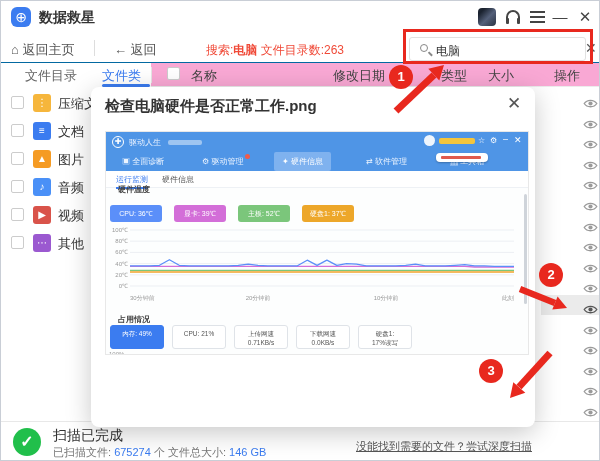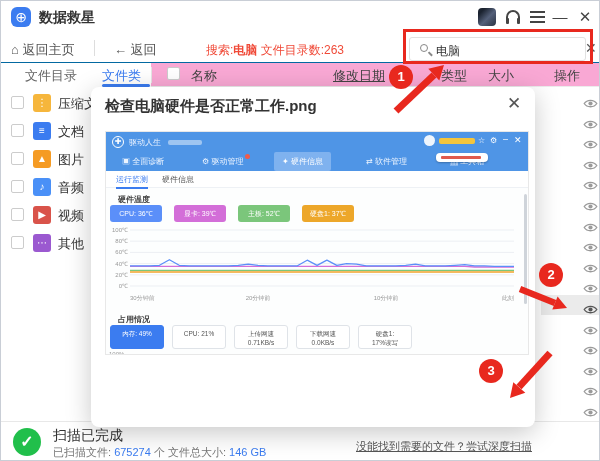--- a/index.html
+++ b/index.html
@@ -173,21 +173,21 @@
       <div class="side-item">
         <span class="cb"></span>
         <span class="f-ic" style="background: rgb(155, 89, 208);">⋯</span>
         <span class="side-lab">其他</span>
       </div>
     </div>
 
   <div class="abs thead">
     <span class="cb"></span>
     <span class="th" style="left:40px;">名称</span>
-    <span class="th" style="left:182px;text-decoration:underline;">修改日期</span>
+    <span class="th" style="left:182px;">修改日期</span>
     <span class="th" style="left:290px;">类型</span>
     <span class="th" style="left:337px;">大小</span>
     <span class="th" style="left:403px;">操作</span>
   </div>
   <div class="abs sep-v"></div>
 
   <div class="abs" id="eye-col">
       <div class="eye-row" style="top: 2px;">
         <span style="position:absolute;left:21px;top:4px;">
           <svg width="15" height="11" viewBox="0 0 15 11">
@@ -341,21 +341,21 @@
           <div class="shot-tab" style="left: 8px;">▣ 全面诊断</div>
           <div class="shot-tab" style="left: 88px;">⚙ 驱动管理<span class="bdg"></span></div>
           <div class="shot-tab active" style="left: 168px;">✦ 硬件信息</div>
           <div class="shot-tab" style="left: 252px;">⇄ 软件管理</div>
           <div class="shot-tab" style="left: 336px;">▦ 工具箱</div>
         </div>
       <div class="abs shot-subtabs" id="shot-subtabs">
           <div class="shot-subtab active" style="left: 10px;">运行监测</div>
           <div class="shot-subtab" style="left: 56px;">硬件信息</div>
         </div>
-      <div class="abs sec-label" style="left:12px;top:62px;">硬件温度</div>
+      <div class="abs sec-label" style="left:12px;top:52px;">硬件温度</div>
       <div class="abs" id="temp-chips" style="left:4px;top:73px;height:17px;">
           <div class="chip" style="left: 0px; background: rgb(91, 143, 249);">CPU: 36℃</div>
           <div class="chip" style="left: 64px; background: rgb(211, 110, 216);">显卡: 39℃</div>
           <div class="chip" style="left: 128px; background: rgb(123, 198, 123);">主板: 52℃</div>
           <div class="chip" style="left: 192px; background: rgb(237, 167, 42);">硬盘1: 37℃</div>
         </div>
       <svg class="abs" id="temp-chart" style="left:4px;top:94px;" width="410" height="82">
           <line x1="20" y1="4" x2="404" y2="4" stroke="#eceff3" stroke-width="1"></line>
           <text x="18" y="6" text-anchor="end" font-size="6" fill="#999">100℃</text>
           <line x1="20" y1="15.199999999999996" x2="404" y2="15.199999999999996" stroke="#eceff3" stroke-width="1"></line>

